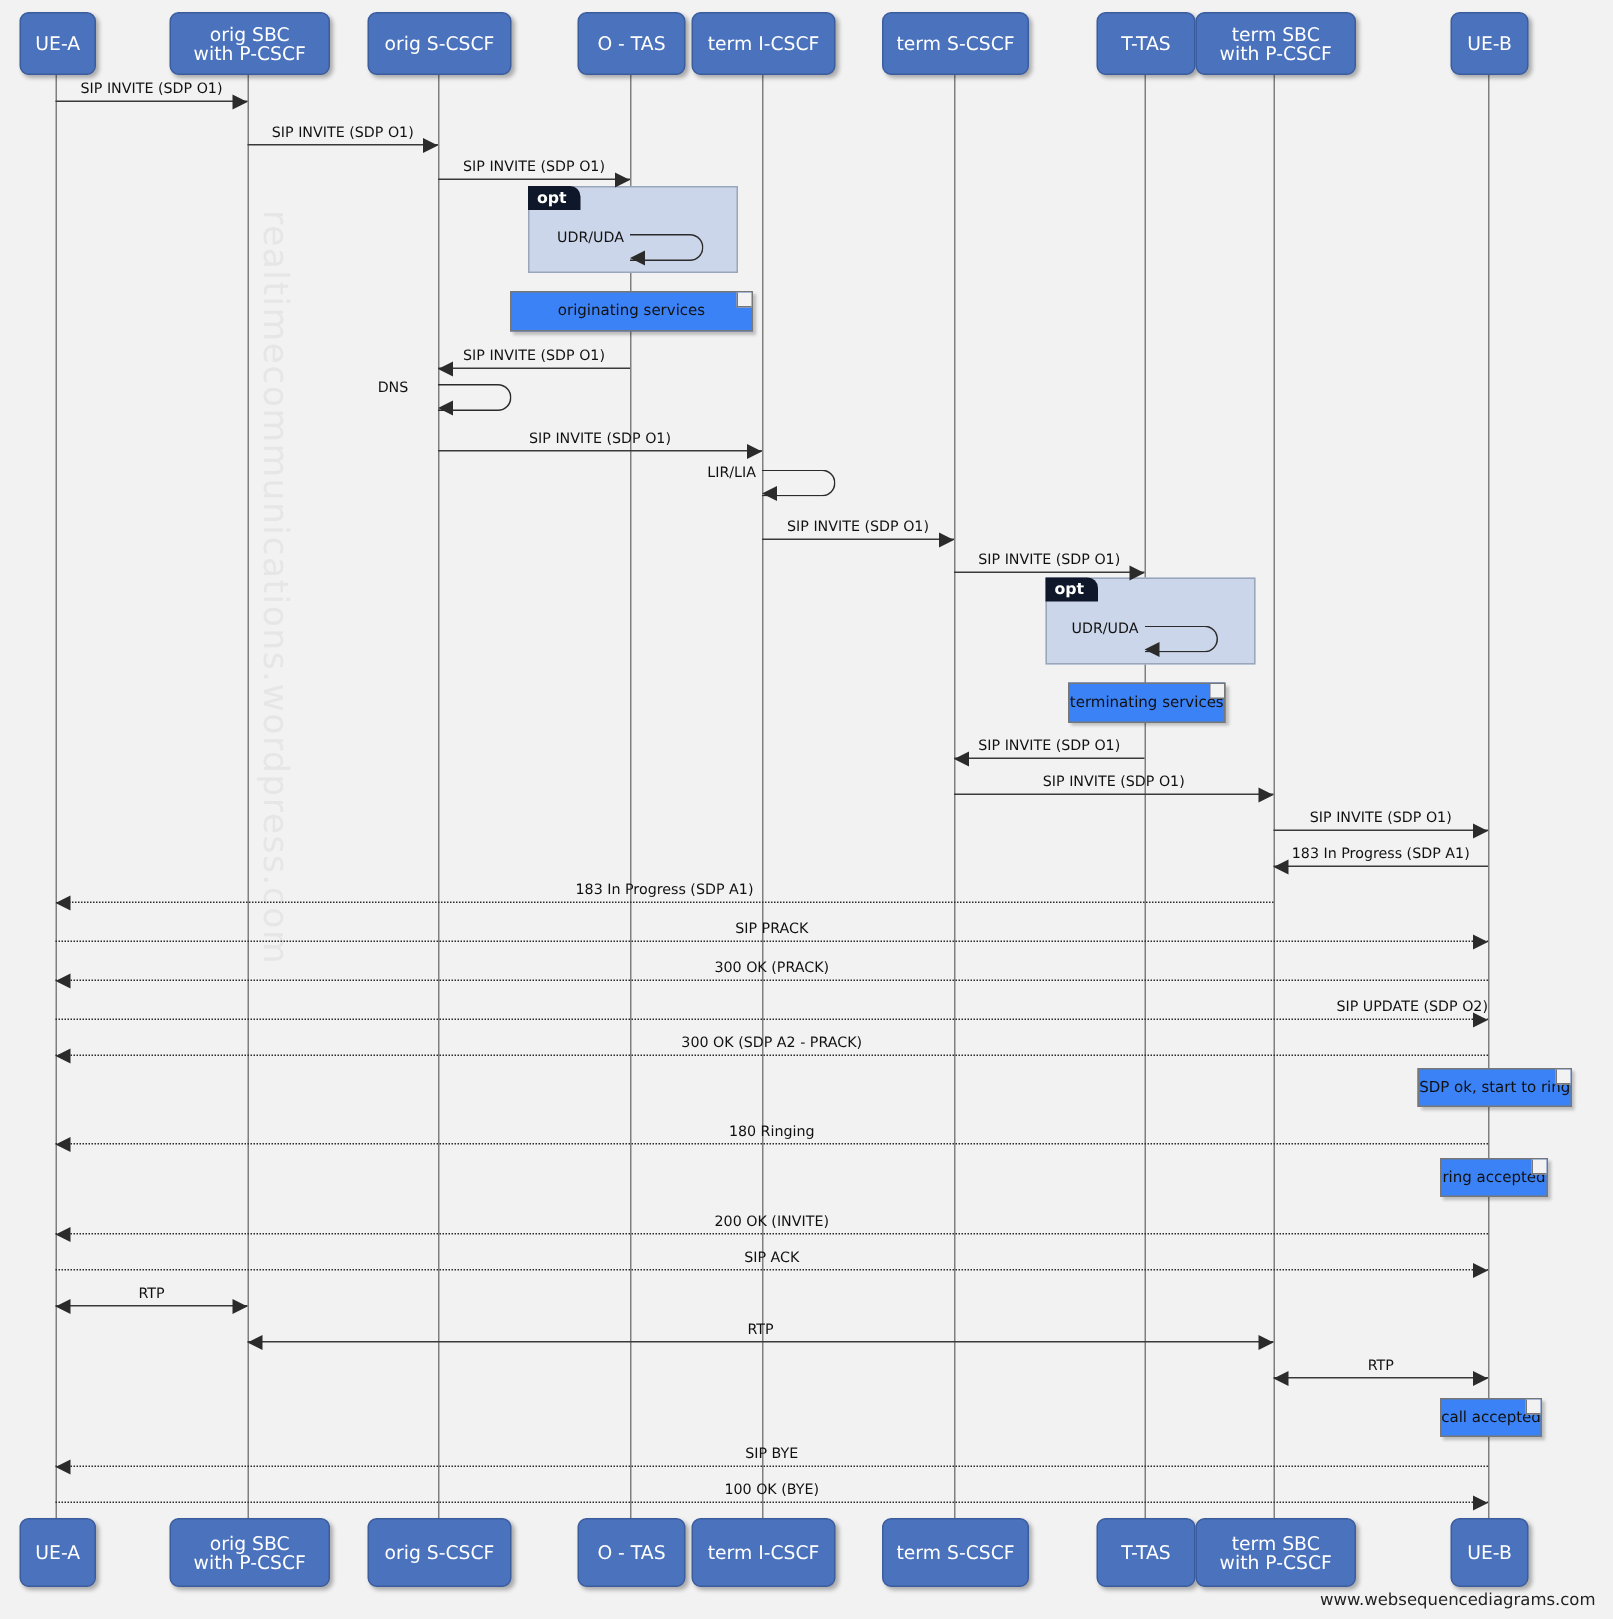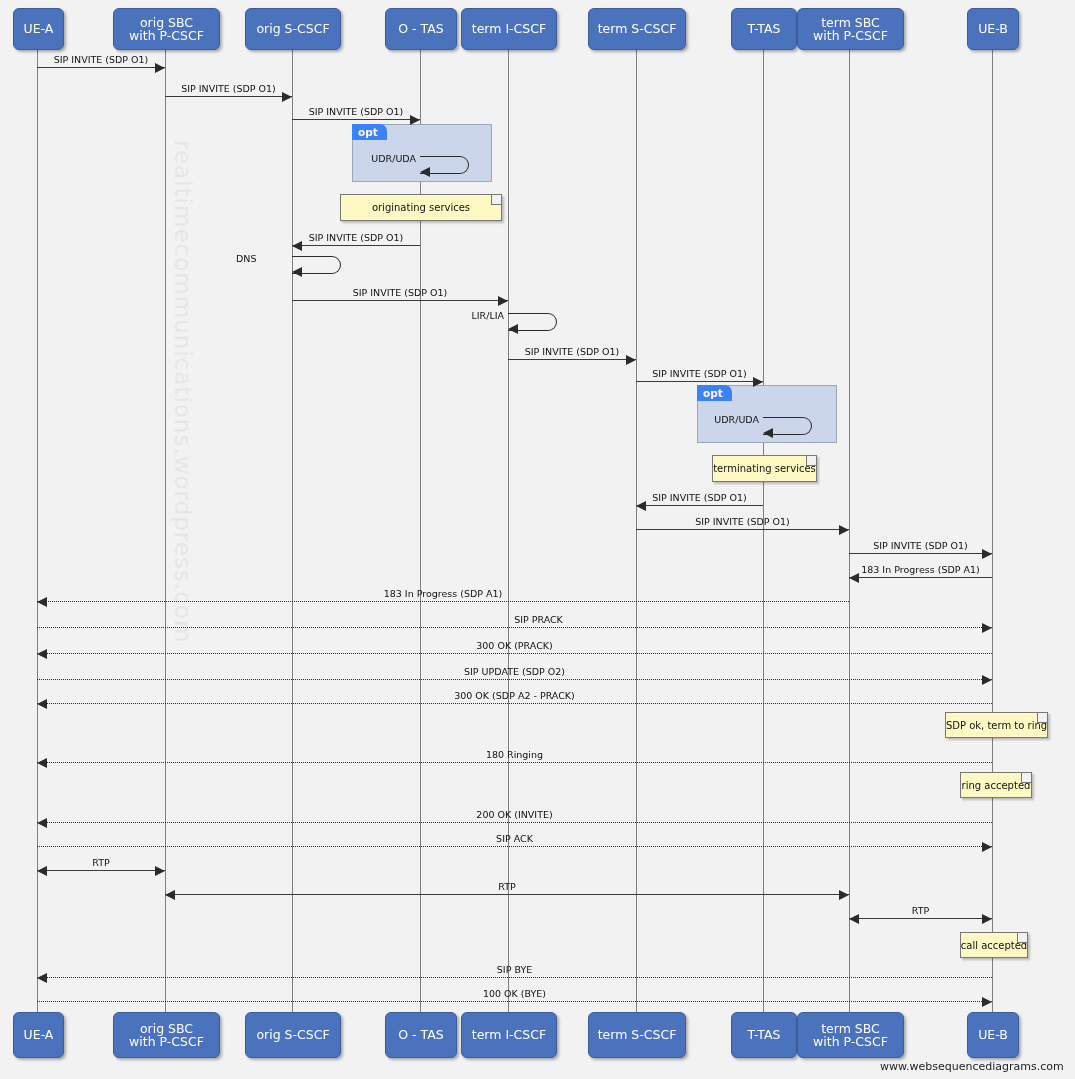--- a/index.html
+++ b/index.html
@@ -11,23 +11,23 @@
         display:flex;align-items:center;justify-content:center;
         box-shadow:2px 2px 3px rgba(0,0,0,.30);white-space:pre-line;font-weight:400;}
   .msg{position:absolute;height:0;border-top:1.6px solid #3a3a3a;}
   .msg.dashed{border-top:1.8px dotted #2b2b2b;}
   .mlabel{position:absolute;font-size:9.5px;color:#111;white-space:nowrap;text-align:center;}
   .arrowR,.arrowL{position:absolute;width:0;height:0;}
   .arrowR{border-top:5px solid transparent;border-bottom:5px solid transparent;border-left:10px solid #2b2b2b;}
   .arrowL{border-top:5px solid transparent;border-bottom:5px solid transparent;border-right:10px solid #2b2b2b;}
   .selfloop{position:absolute;border:1.8px solid #2b2b2b;border-left:none;border-radius:0 14px 14px 0;}
   .optbox{position:absolute;background:#ccd6ea;border:1px solid #9aa6bb;}
-  .opttag{position:absolute;background:#3b82f6;color:#fff;font-size:10.5px;font-weight:bold;
+  .opttag{position:absolute;background:#0f172a;color:#fff;font-size:10.5px;font-weight:bold;
           padding:2px 9px 2px 6px;border-radius:0 7px 0 0;}
-  .note{position:absolute;background:#fef9c3;border:1px solid #777;font-size:10px;color:#111;
+  .note{position:absolute;background:#3b82f6;border:1px solid #777;font-size:10px;color:#111;
         box-shadow:2px 2px 2px rgba(0,0,0,.22);display:flex;align-items:center;justify-content:center;
         white-space:nowrap;}
   .note .fold{position:absolute;top:0;right:0;width:9px;height:9px;background:#f2f2f2;
         border-left:1px solid #777;border-bottom:1px solid #777;}
   .wmark{position:absolute;color:#e6e6e6;font-size:23px;letter-spacing:1px;
          transform:rotate(90deg);transform-origin:left top;white-space:nowrap;}
   .footer{position:absolute;font-size:11px;color:#222;}
 </style>
 </head>
 <body>
@@ -80,21 +80,21 @@
       <div class="arrowR" style="left: 410px; top: 114.5px;"></div>
       <div class="mlabel" style="left: 292px; top: 106px; width: 128px;">SIP INVITE (SDP O1)</div>
       <div class="selfloop" style="left: 420px; top: 156px; width: 48px; height: 16px;"></div>
       <div class="arrowL" style="left: 420px; top: 167px;"></div>
       <div class="mlabel" style="left: 364px; top: 153px; width: 52px; text-align: right;">UDR/UDA</div>
       <div class="msg" style="left: 292px; top: 245px; width: 128px;"></div>
       <div class="arrowL" style="left: 292px; top: 240.5px;"></div>
       <div class="mlabel" style="left: 292px; top: 232px; width: 128px;">SIP INVITE (SDP O1)</div>
       <div class="selfloop" style="left: 292px; top: 256px; width: 48px; height: 16px;"></div>
       <div class="arrowL" style="left: 292px; top: 267px;"></div>
-      <div class="mlabel" style="left: 236px; top: 253px; width: 52px; text-align: left;">DNS</div>
+      <div class="mlabel" style="left: 236px; top: 253px; width: 52px; text-align: center;">DNS</div>
       <div class="msg" style="left: 292px; top: 300px; width: 216px;"></div>
       <div class="arrowR" style="left: 498px; top: 295.5px;"></div>
       <div class="mlabel" style="left: 292px; top: 287px; width: 216px;">SIP INVITE (SDP O1)</div>
       <div class="selfloop" style="left: 508px; top: 313px; width: 48px; height: 16px;"></div>
       <div class="arrowL" style="left: 508px; top: 324px;"></div>
       <div class="mlabel" style="left: 452px; top: 310px; width: 52px; text-align: right;">LIR/LIA</div>
       <div class="msg" style="left: 508px; top: 359px; width: 128px;"></div>
       <div class="arrowR" style="left: 626px; top: 354.5px;"></div>
       <div class="mlabel" style="left: 508px; top: 346px; width: 128px;">SIP INVITE (SDP O1)</div>
       <div class="msg" style="left: 636px; top: 381px; width: 127px;"></div>
@@ -113,27 +113,27 @@
       <div class="arrowR" style="left: 982px; top: 548.5px;"></div>
       <div class="mlabel" style="left: 849px; top: 540px; width: 143px;">SIP INVITE (SDP O1)</div>
       <div class="msg" style="left: 849px; top: 577px; width: 143px;"></div>
       <div class="arrowL" style="left: 849px; top: 572.5px;"></div>
       <div class="mlabel" style="left: 849px; top: 564px; width: 143px;">183 In Progress (SDP A1)</div>
       <div class="msg dashed" style="left: 37px; top: 601px; width: 812px;"></div>
       <div class="arrowL" style="left: 37px; top: 596.5px;"></div>
       <div class="mlabel" style="left: 37px; top: 588px; width: 812px;">183 In Progress (SDP A1)</div>
       <div class="msg dashed" style="left: 37px; top: 627px; width: 955px;"></div>
       <div class="arrowR" style="left: 982px; top: 622.5px;"></div>
-      <div class="mlabel" style="left: 37px; top: 614px; width: 955px; margin-left: 24px;">SIP PRACK</div>
+      <div class="mlabel" style="left: 37px; top: 614px; width: 955px;">SIP PRACK</div>
       <div class="msg dashed" style="left: 37px; top: 653px; width: 955px;"></div>
       <div class="arrowL" style="left: 37px; top: 648.5px;"></div>
       <div class="mlabel" style="left: 37px; top: 640px; width: 955px;">300 OK (PRACK)</div>
       <div class="msg dashed" style="left: 37px; top: 679px; width: 955px;"></div>
       <div class="arrowR" style="left: 982px; top: 674.5px;"></div>
-      <div class="mlabel" style="left: 37px; top: 666px; width: 955px;">SIP UPDATE (SDP O2)</div>
+      <div class="mlabel" style="left: 37px; top: 666px; width: 955px; text-align: right;">SIP UPDATE (SDP O2)</div>
       <div class="msg dashed" style="left: 37px; top: 703px; width: 955px;"></div>
       <div class="arrowL" style="left: 37px; top: 698.5px;"></div>
       <div class="mlabel" style="left: 37px; top: 690px; width: 955px;">300 OK (SDP A2 - PRACK)</div>
       <div class="msg dashed" style="left: 37px; top: 762px; width: 955px;"></div>
       <div class="arrowL" style="left: 37px; top: 757.5px;"></div>
       <div class="mlabel" style="left: 37px; top: 749px; width: 955px;">180 Ringing</div>
       <div class="msg dashed" style="left: 37px; top: 822px; width: 955px;"></div>
       <div class="arrowL" style="left: 37px; top: 817.5px;"></div>
       <div class="mlabel" style="left: 37px; top: 809px; width: 955px;">200 OK (INVITE)</div>
       <div class="msg dashed" style="left: 37px; top: 846px; width: 955px;"></div>
@@ -159,21 +159,21 @@
       <div class="mlabel" style="left: 37px; top: 988px; width: 955px;">100 OK (BYE)</div>
       <div class="note" style="left: 340px; top: 194px; width: 160px; height: 25px;">
         <span>originating services</span>
         <span class="fold"></span>
       </div>
       <div class="note" style="left: 712px; top: 455px; width: 103px; height: 25px;">
         <span>terminating services</span>
         <span class="fold"></span>
       </div>
       <div class="note" style="left: 945px; top: 712px; width: 101px; height: 24px;">
-        <span>SDP ok, term to ring</span>
+        <span>SDP ok, start to ring</span>
         <span class="fold"></span>
       </div>
       <div class="note" style="left: 960px; top: 772px; width: 70px; height: 24px;">
         <span>ring accepted</span>
         <span class="fold"></span>
       </div>
       <div class="note" style="left: 960px; top: 932px; width: 66px; height: 24px;">
         <span>call accepted</span>
         <span class="fold"></span>
       </div>

